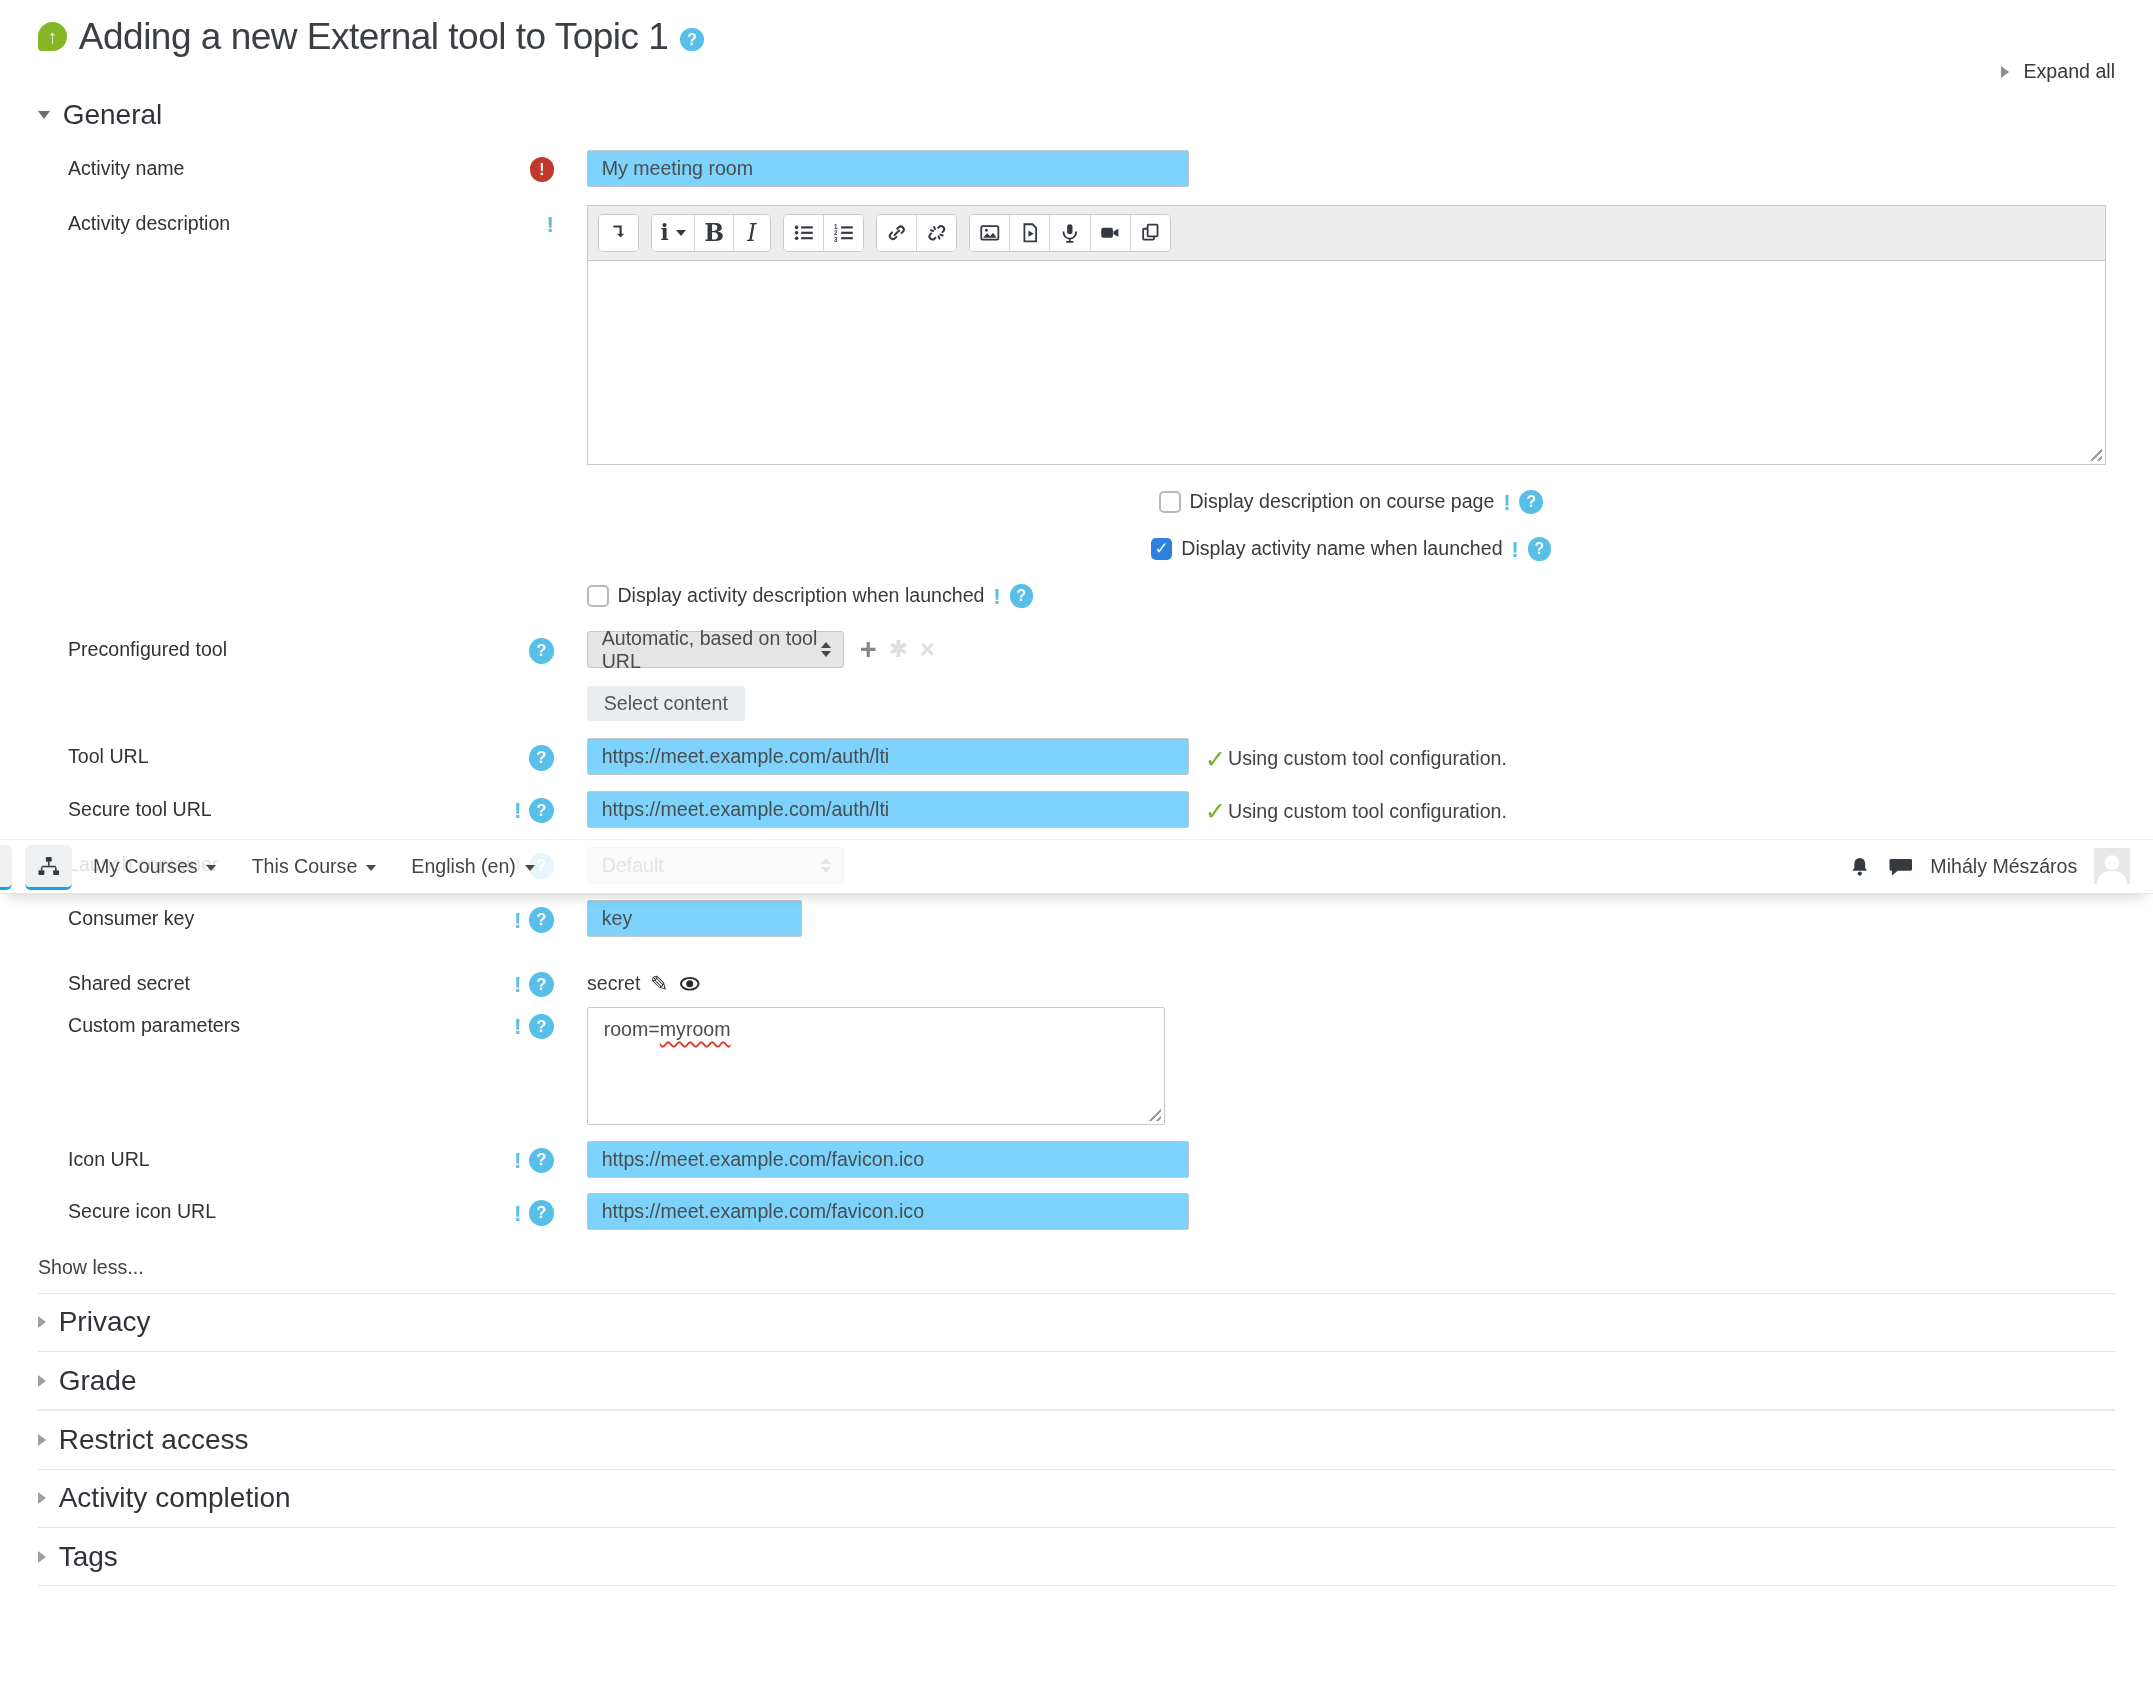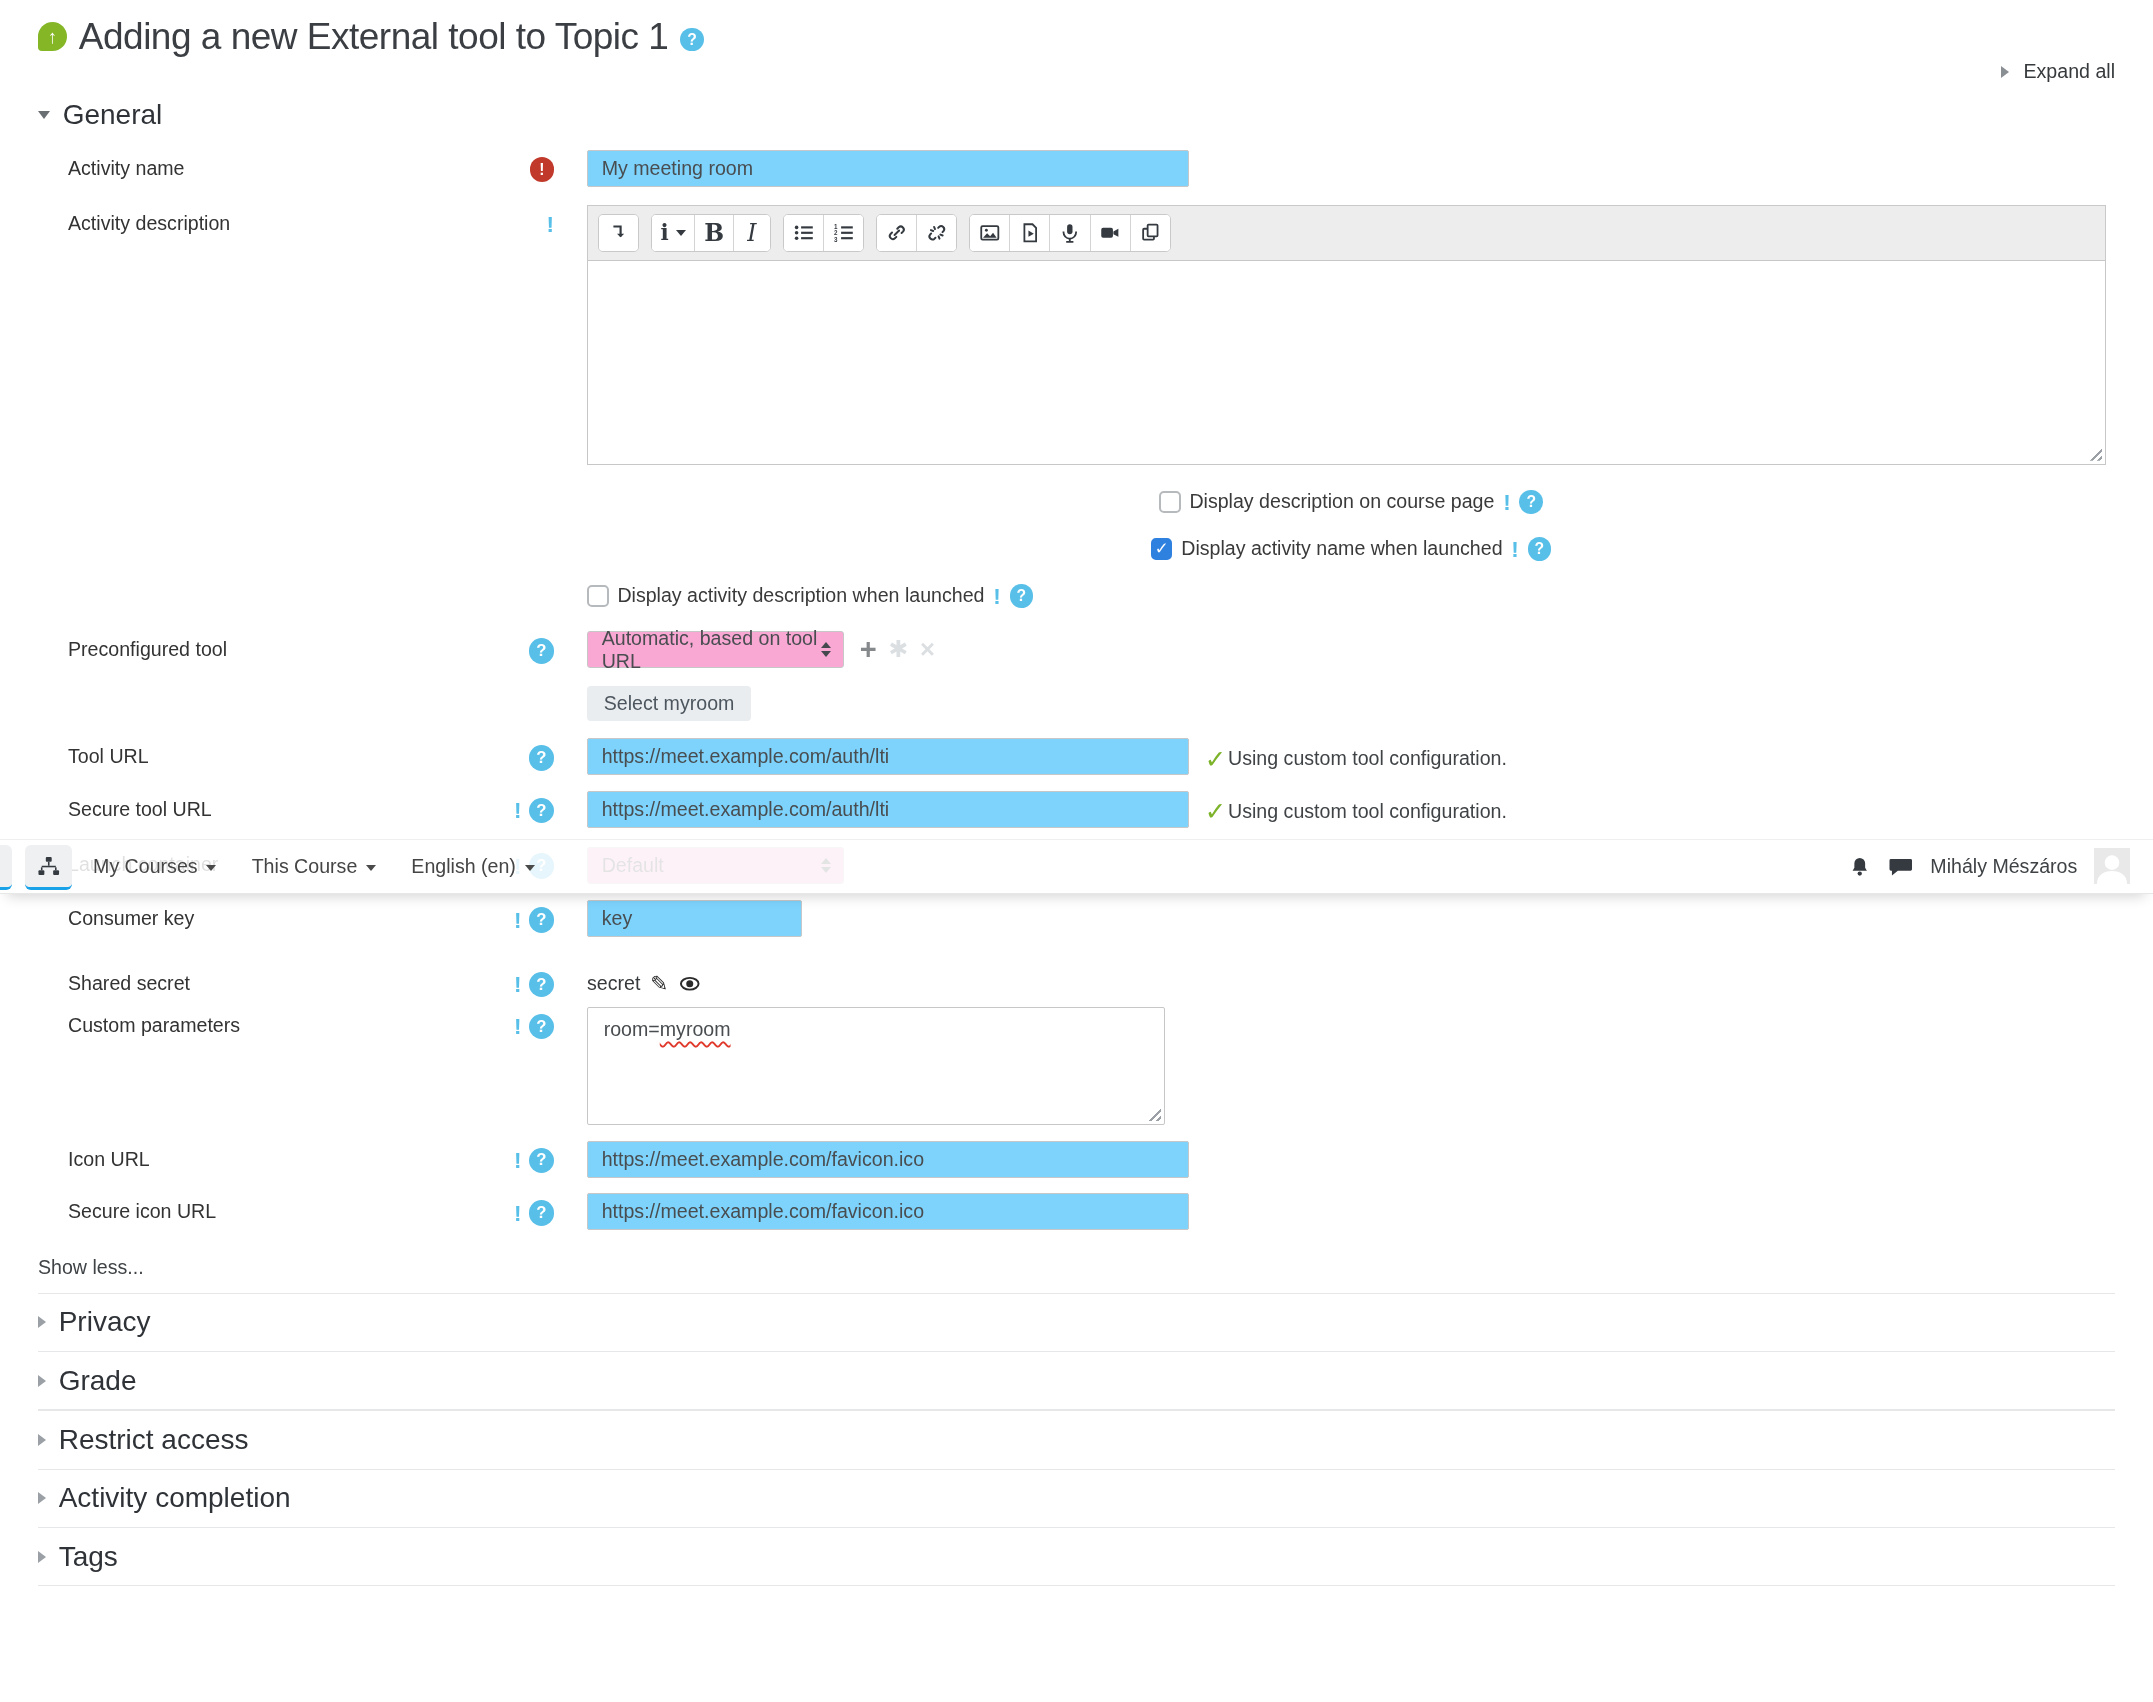--- a/index.html
+++ b/index.html
@@ -65,21 +65,21 @@
 
   
   .cb-row { display:flex; align-items:center; gap:8.8px; margin-left:549px; height:27.4px; cursor:pointer; }
   .cbox { width:21.6px; height:21.6px; border:2px solid #b6babd; border-radius:4.9px; background:#fff; flex:0 0 auto; }
   .cbox.checked { background:#2f81e0; border-color:#2f81e0; position:relative; }
   .cbox.checked::after { content:"✓"; position:absolute; inset:0; color:#fff; font-size:16.7px; font-weight:bold;
     display:flex; align-items:center; justify-content:center; }
   .cb-label { color:#3a3a3a; }
 
   
-  .sel { width:257px; height:37px; border:1px solid #c7c7c7; border-radius:2.9px; background:#f9a8d4;
+  .sel { width:257px; height:37px; border:1px solid #c7c7c7; border-radius:2.9px; background:#e5e5e5;
     display:flex; align-items:center; justify-content:space-between; padding:0 11.8px 0 13.7px; color:#494d50; cursor:pointer; }
   .sel-carets { display:flex; flex-direction:column; gap:2.9px; align-items:center; }
   .up-t { width:0;height:0;border-bottom:6.9px solid #45494d;border-left:5.9px solid transparent;border-right:5.9px solid transparent; }
   .dn-t { width:0;height:0;border-top:6.9px solid #45494d;border-left:5.9px solid transparent;border-right:5.9px solid transparent; }
 
   .tool-actions { display:flex; align-items:center; gap:11.8px; margin-left:15.7px; }
   .plus-ic { color:#86898c; font-size:29px; font-weight:bold; line-height:1; cursor:pointer; }
   .gear-ic { color:#dcdfe2; font-size:23.5px; line-height:1; }
   .x-ic { color:#dcdfe2; font-size:25.5px; font-weight:bold; line-height:1; }
 
@@ -316,21 +316,21 @@
         <span class="plus-ic">+</span>
         <span class="gear-ic">✱</span>
         <span class="x-ic">×</span>
       </div>
     </div>
   </div>
 
   
   <div class="frow mb18">
     <div class="flabel"></div>
-    <button class="btn-light">Select myroom</button>
+    <button class="btn-light">Select content</button>
   </div>
 
   
   <div class="frow mb16">
     <div class="flabel">
       <span class="ltext">Tool URL</span>
       <span class="ficons">
           <span class="help-circle">?</span>
         </span>
     </div>

